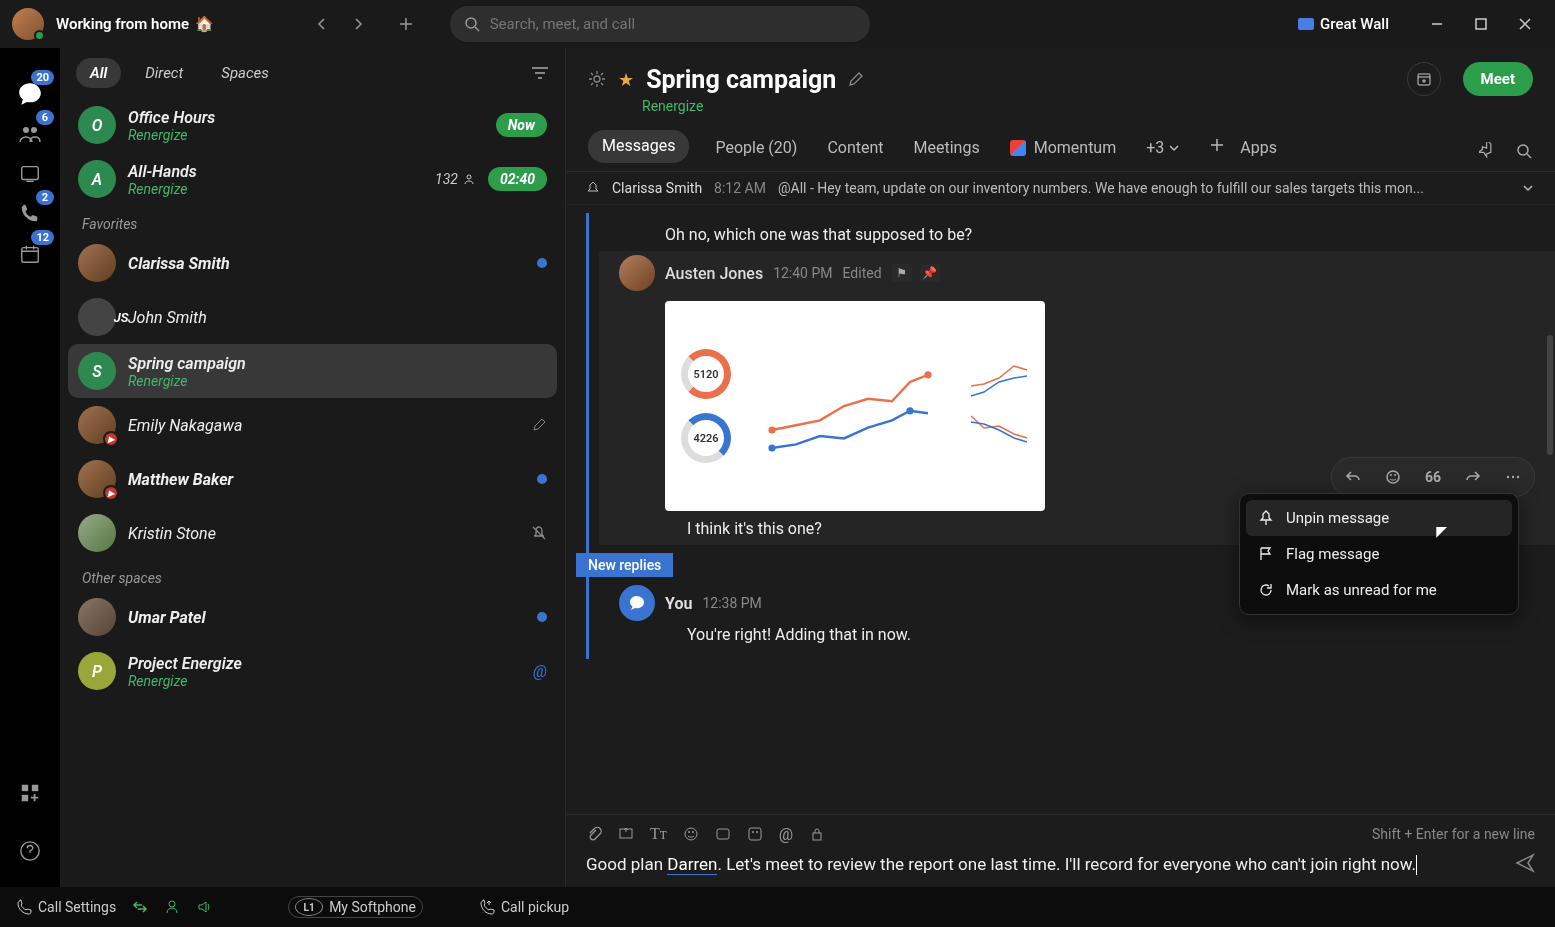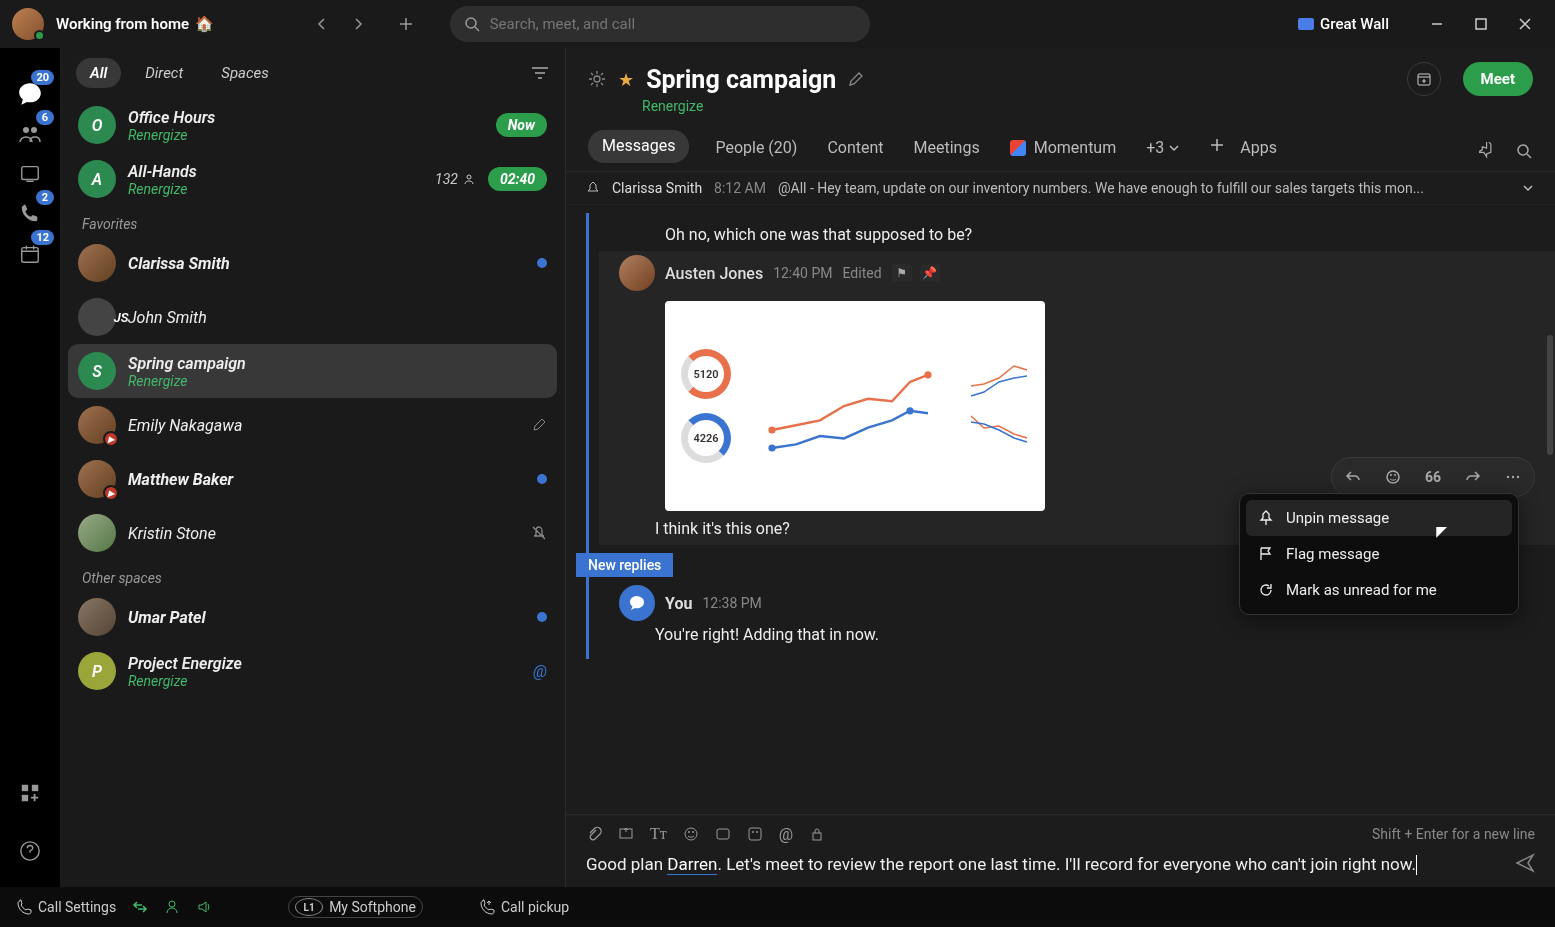--- a/index.html
+++ b/index.html
@@ -79,21 +79,21 @@
 .msg.hover { background: #252525; }
 .msg-head { display: flex; align-items: center; gap: 10px; }
 .msg-avatar { width: 36px; height: 36px; border-radius: 50%; flex-shrink: 0; }
 .msg-avatar.you { background: #3a74d0; display:flex; align-items:center; justify-content:center; color:#fff; }
 .msg-avatar.person { background: linear-gradient(135deg,#b08060,#704020); }
 .msg-author { color: #ddd; font-weight: 500; }
 .msg-time { color: #888; font-size: 14px; }
 .msg-edited { color: #888; font-size: 14px; }
 .msg-flags { display:flex; gap:8px; }
 .flag-badge { width:20px; height:18px; background:#2a2a2a; border-radius:3px; display:flex; align-items:center; justify-content:center; color:#aaa; font-size:12px; }
-.msg-body { color: #eee; font-size: 16px; margin-left: 36px; margin-top: 2px; line-height: 1.5; }
+.msg-body { color: #eee; font-size: 16px; margin-left: 68px; margin-top: 2px; line-height: 1.5; }
 .chart-attachment { width: 380px; height: 210px; background: #fff; border-radius: 4px; margin: 10px 0 6px 46px; padding: 16px; display:flex; gap:16px; align-items:center; }
 .donut { width:50px; height:50px; border-radius:50%; border:7px solid #ddd; position:relative; }
 .donut.o { border-top-color:#e8704a; border-right-color:#e8704a; border-bottom-color:#e8704a; }
 .donut.b { border-top-color:#3a74d0; border-right-color:#3a74d0; }
 .donut-label { position:absolute; top:50%; left:50%; transform:translate(-50%,-50%); font-size:11px; font-weight:600; color:#333; }
 .linechart { flex:1; height:120px; position:relative; }
 .linechart svg { width:100%; height:100%; }
 .spark { width:60px; }
 
 .new-replies { background: #3a74d0; color: #fff; display: inline-block; padding: 4px 12px; font-size: 14px; font-weight: 500; margin-left: 10px; }

